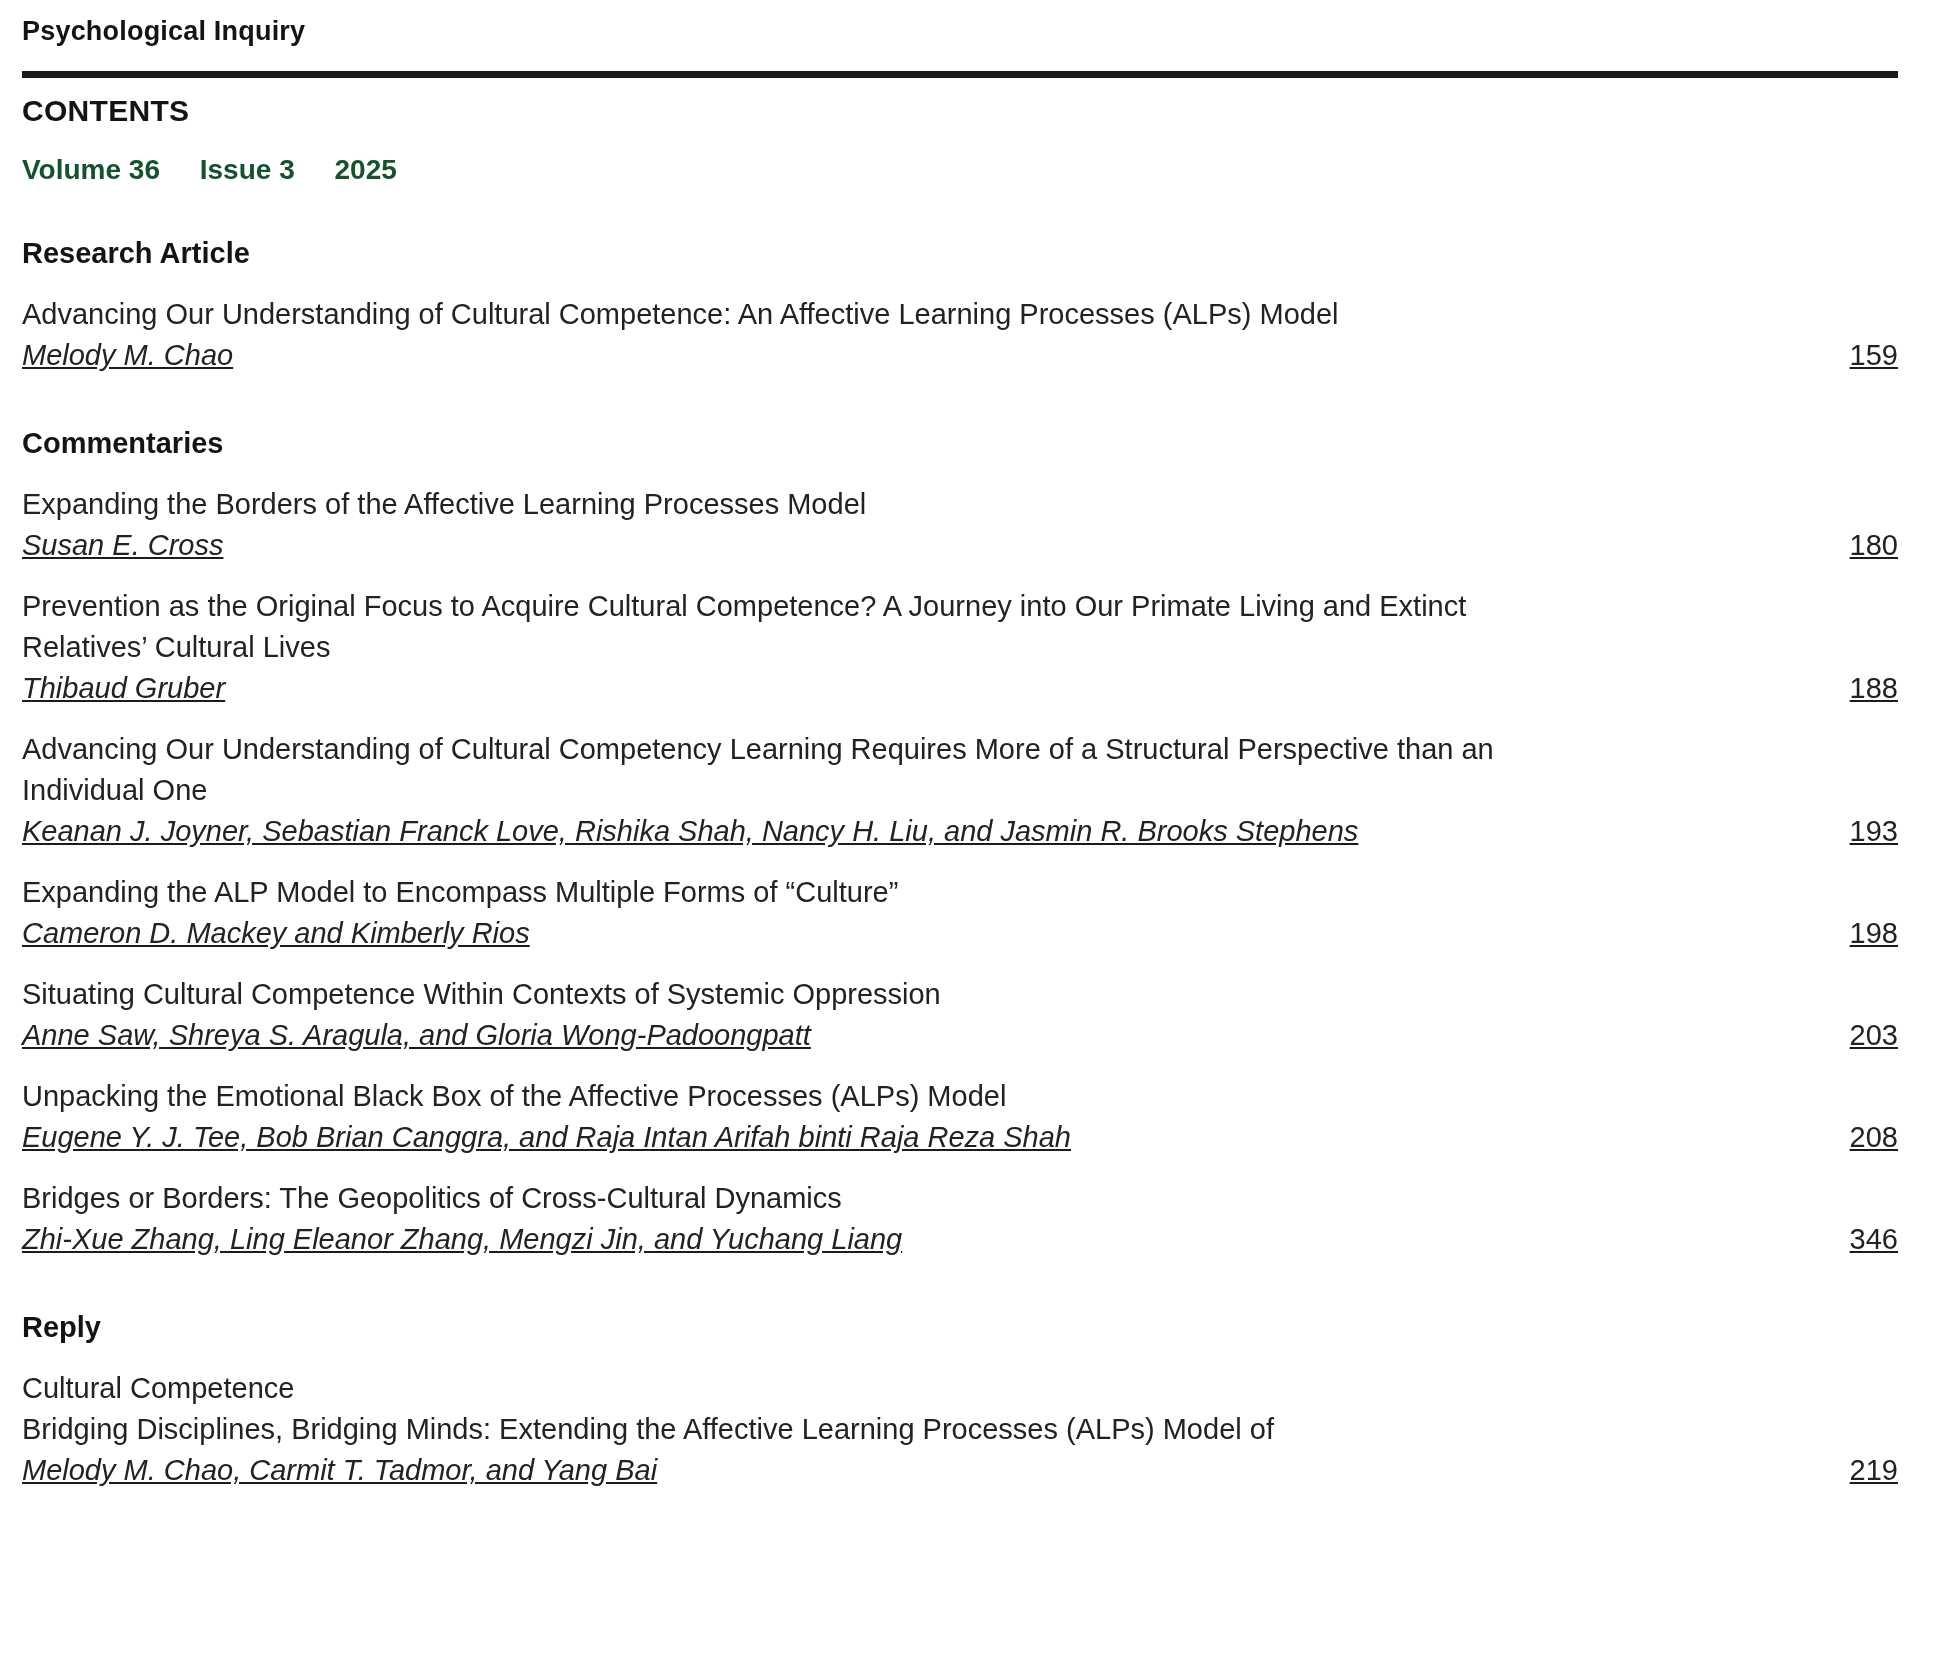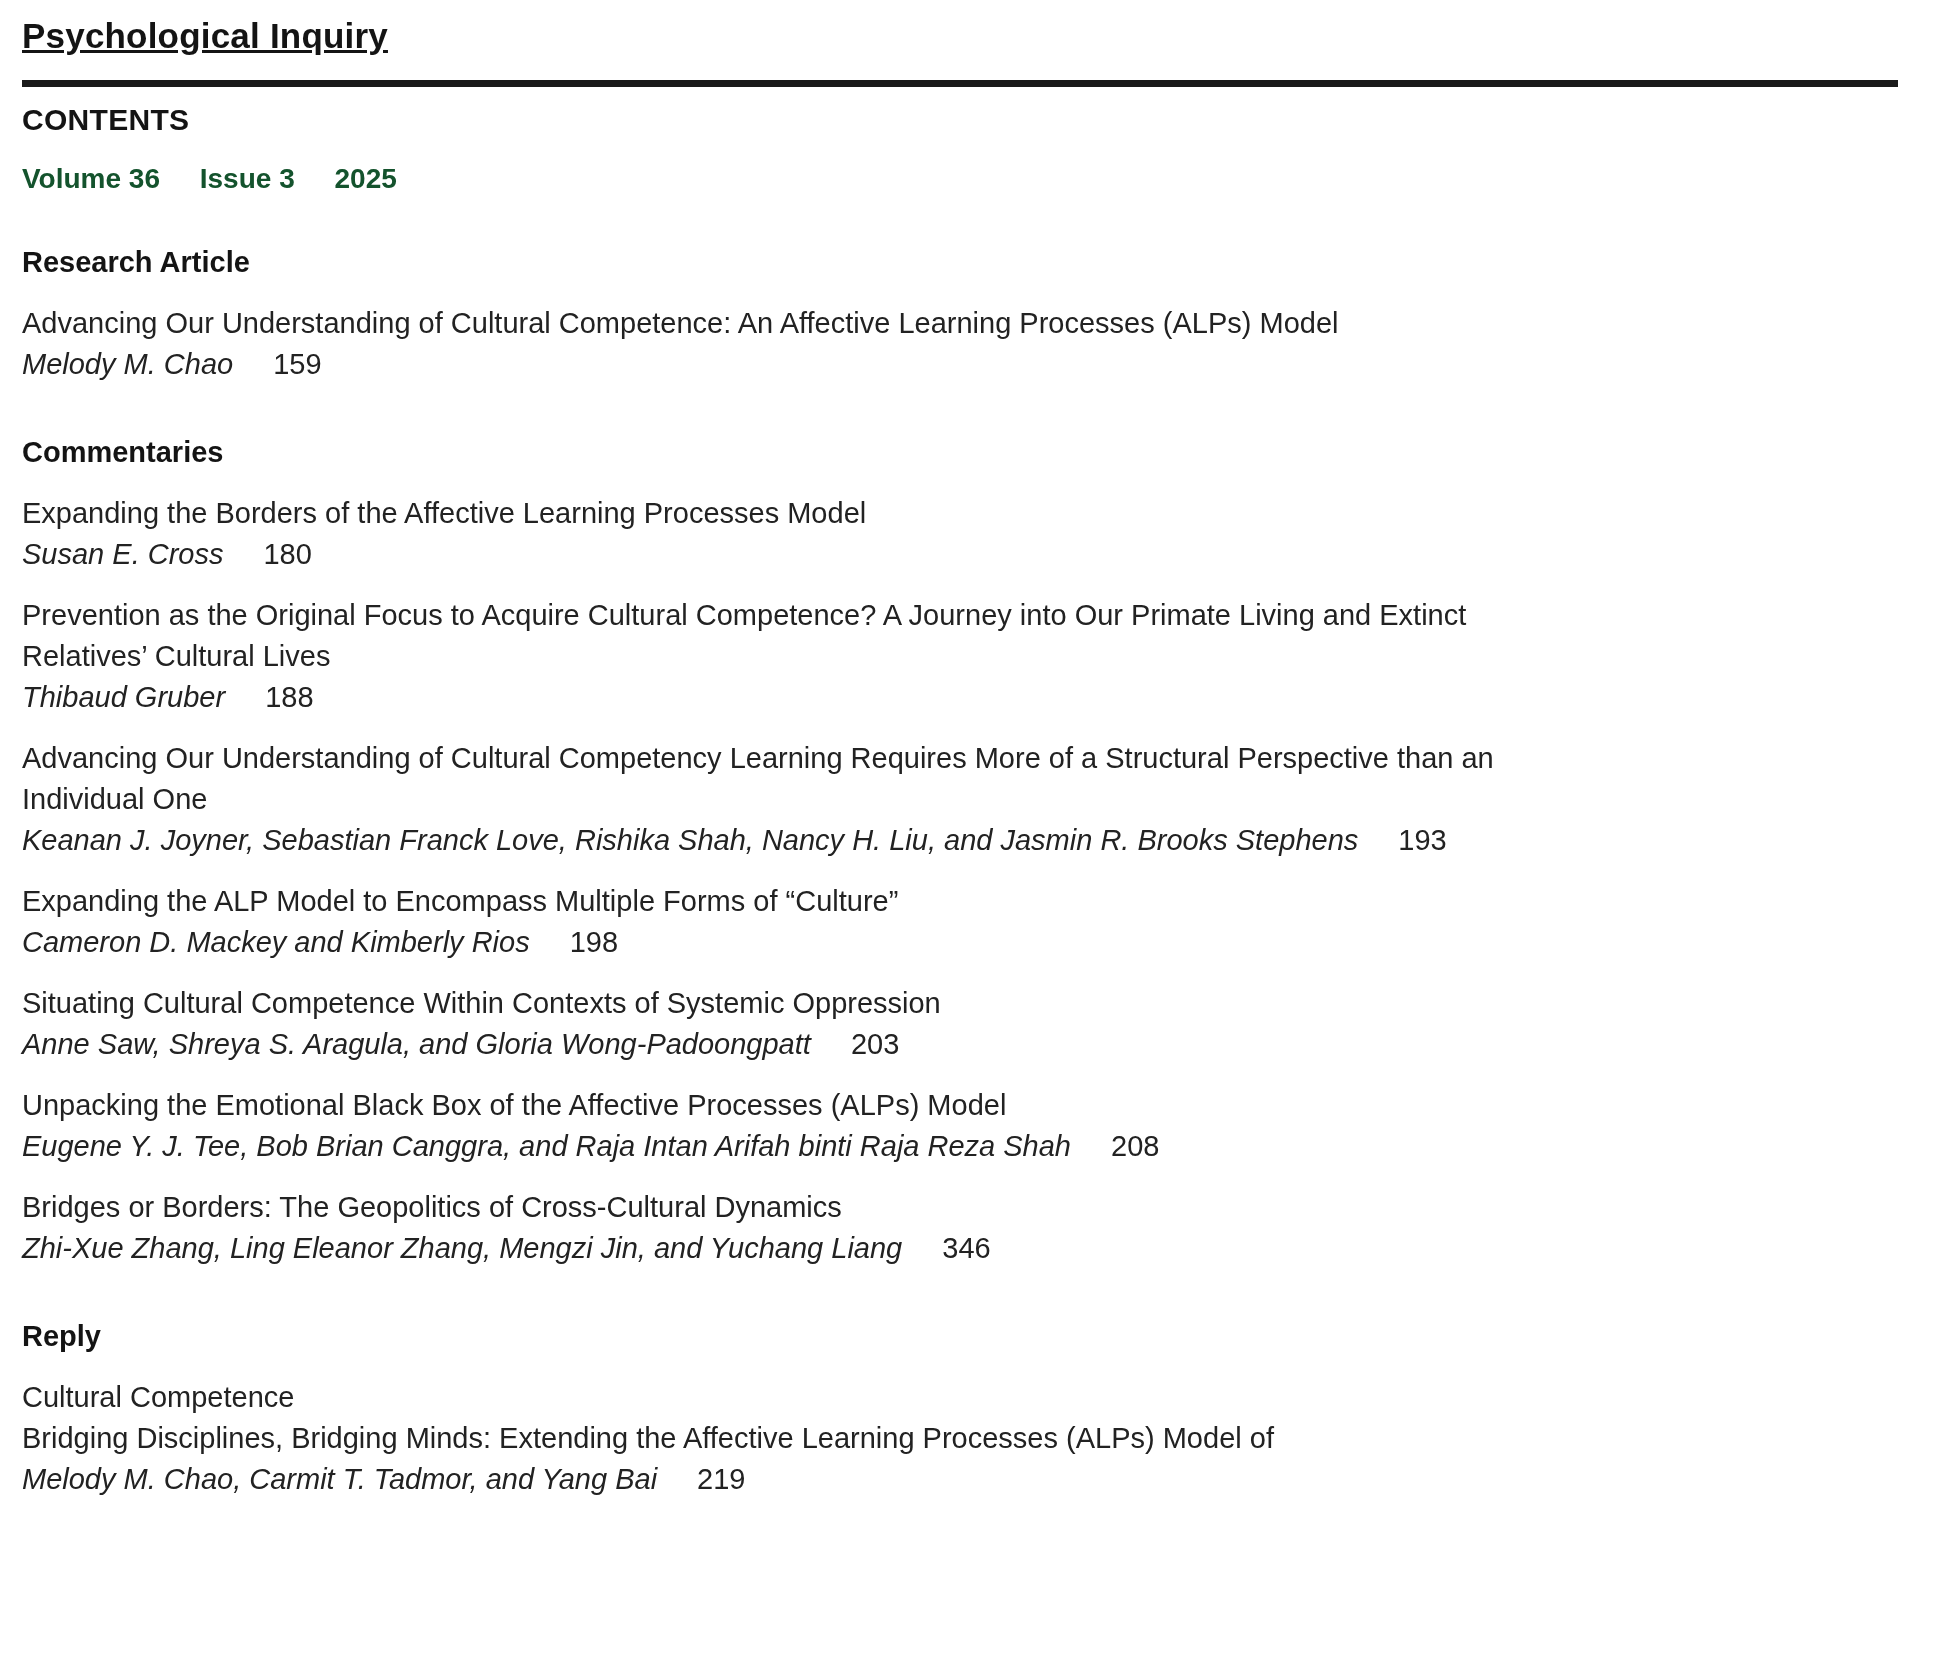--- a/index.html
+++ b/index.html
@@ -8,26 +8,25 @@
     width: 1952px;
     height: 1677px;
     font-family: "Liberation Sans", "DejaVu Sans", sans-serif;
     color: #1c1c1c;
     overflow: hidden;
   }
   .page {
     padding: 16px 54px 30px 22px;
   }
   .journal-title {
-    font-size: 35px;
+    font-size: 27px;
     font-weight: 700;
     letter-spacing: 0.2px;
     color: #141414;
     line-height: 1.15;
-    text-decoration: underline;
   }
   .rule {
     height: 7px;
     background: #1a1a1a;
     margin-top: 24px;
   }
   .contents-heading {
     margin-top: 16px;
     font-size: 30px;
     font-weight: 700;
@@ -57,22 +56,24 @@
   .entry-title { max-width: 1660px; }
   .title-line {
     font-size: 29px;
     font-weight: 400;
     color: #222222;
     line-height: 41px;
     white-space: nowrap;
   }
   .entry-meta {
     display: flex;
+    justify-content: space-between;
     align-items: baseline;
     line-height: 41px;
+    text-decoration: underline;
   }
   .authors {
     font-size: 29px;
     font-style: italic;
     color: #222222;
   }
   .page-num {
     font-size: 29px;
     font-style: normal;
     color: #222222;

